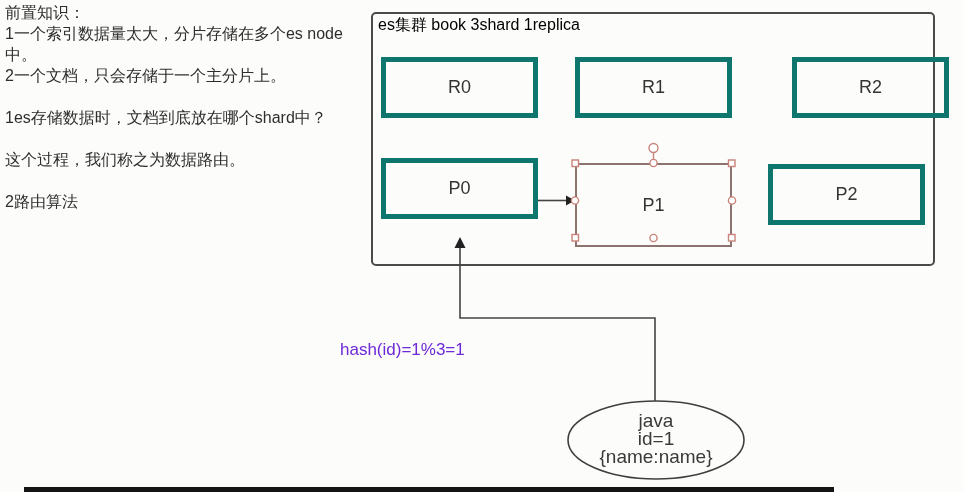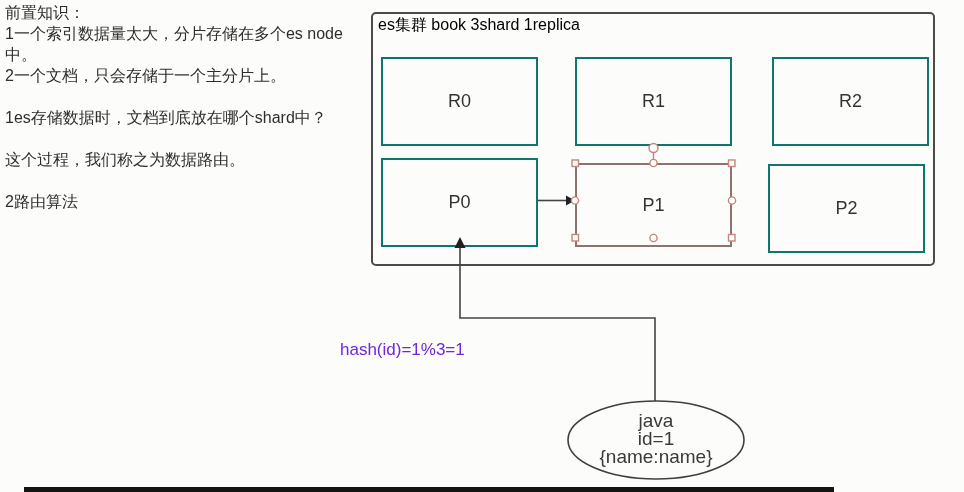--- a/index.html
+++ b/index.html
@@ -25,28 +25,28 @@
     position:absolute;left:371px;top:12px;width:564px;height:254px;
     border:2px solid #4a4a4a;border-radius:5px;
     box-sizing:border-box;background:transparent;
   }
   .cluster-title{
     position:absolute;left:378px;top:15px;
     font-size:16px;color:#000000;
   }
   
   .shard{
-    position:absolute;width:157px;height:89px;
-    border:2px solid #0f766e;box-sizing:border-box;
+    position:absolute;width:157px;height:61px;
+    border:5px solid #0f766e;box-sizing:border-box;
     display:flex;align-items:center;justify-content:center;
     font-size:18px;color:#333;background:transparent;
   }
   .shard.r0{left:381px;top:57px;}
   .shard.r1{left:575px;top:57px;}
-  .shard.r2{left:772px;top:57px;justify-content:center;}
+  .shard.r2{left:792px;top:57px;justify-content:center;}
   .shard.p0{left:381px;top:158px;}
   .shard.p2{left:768px;top:164px;}
   .shard.p1{
     left:575px;top:163px;height:84px;
     border:2px solid #8d7370; 
   }
   
   .overlay{
     position:absolute;left:0;top:0;width:964px;height:492px;
     pointer-events:none;

